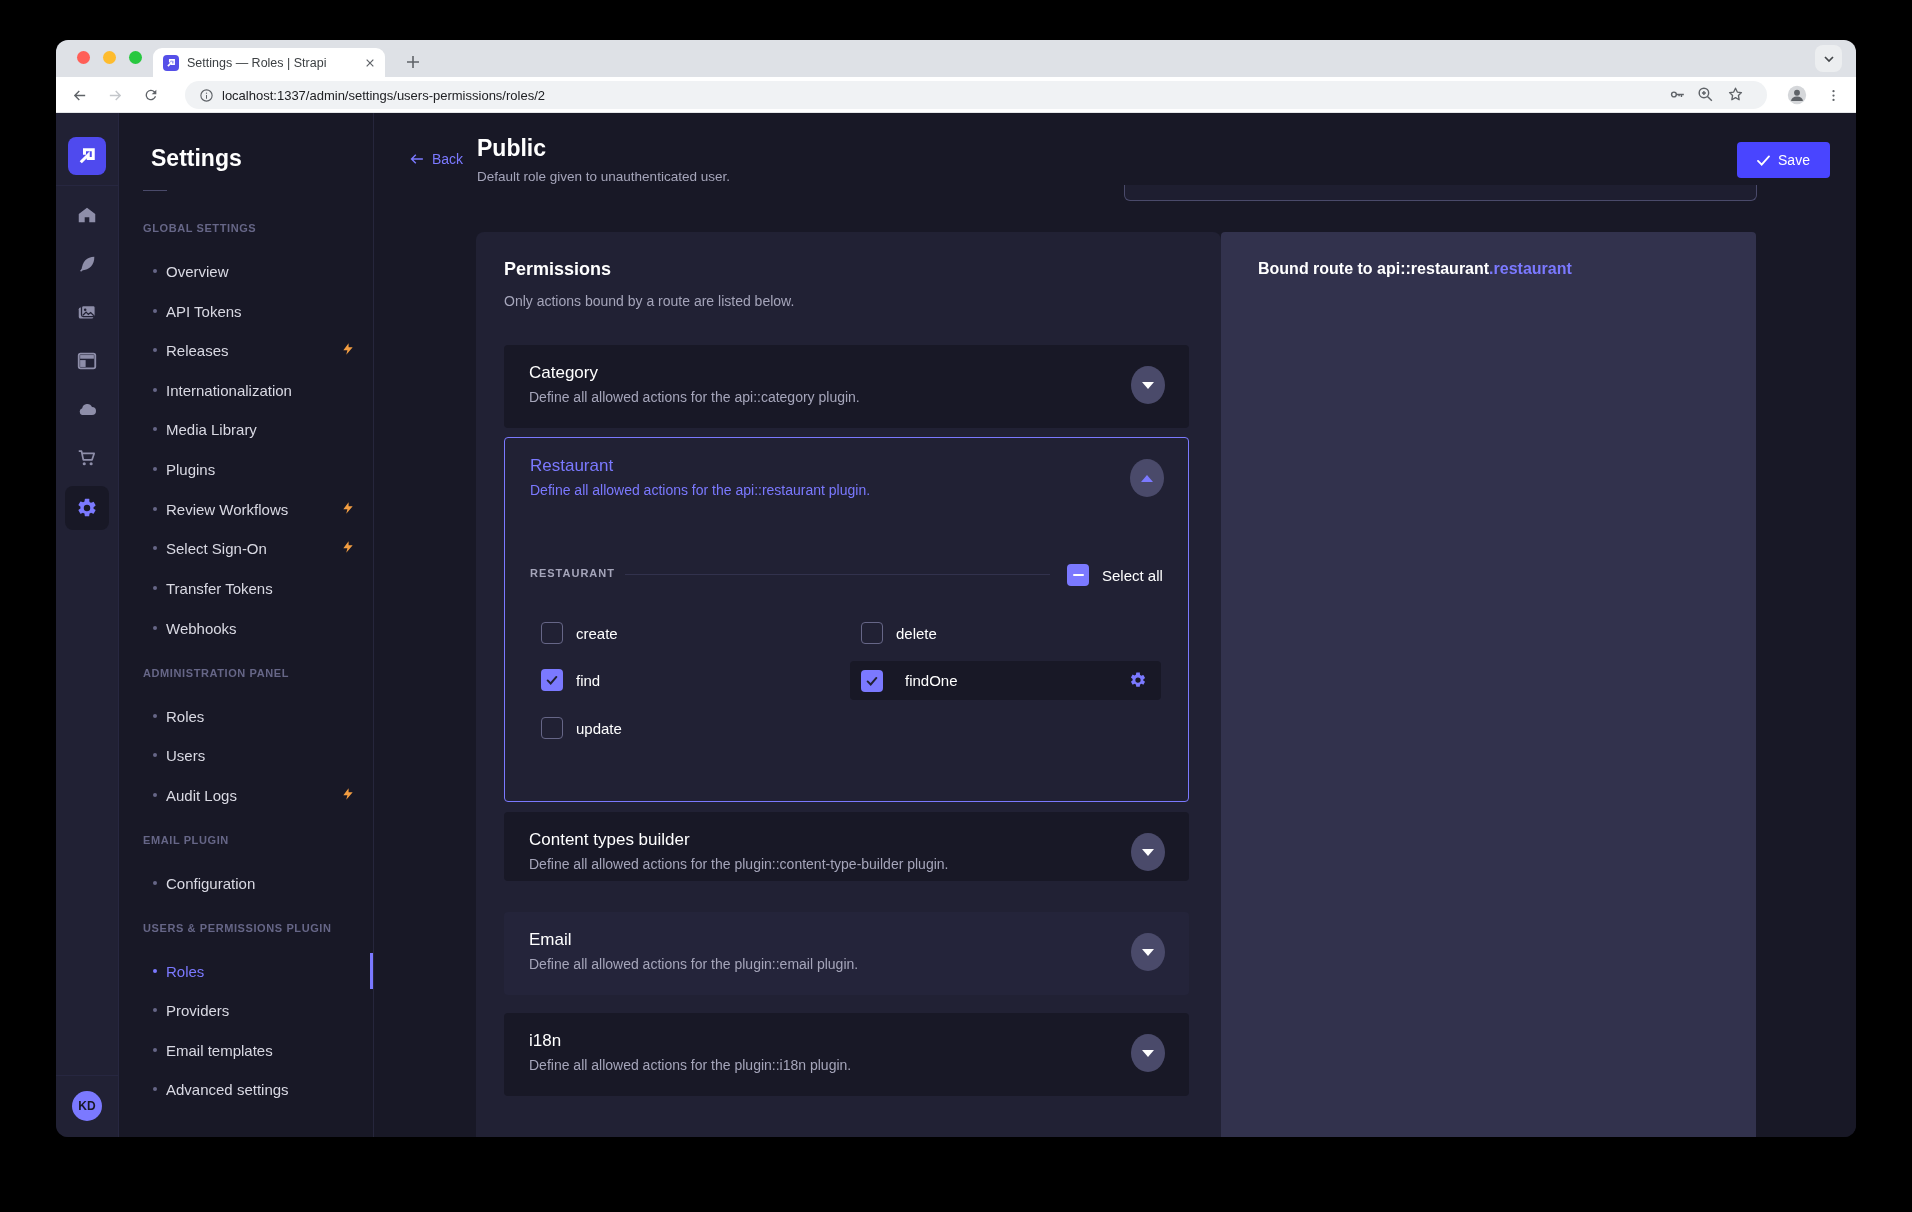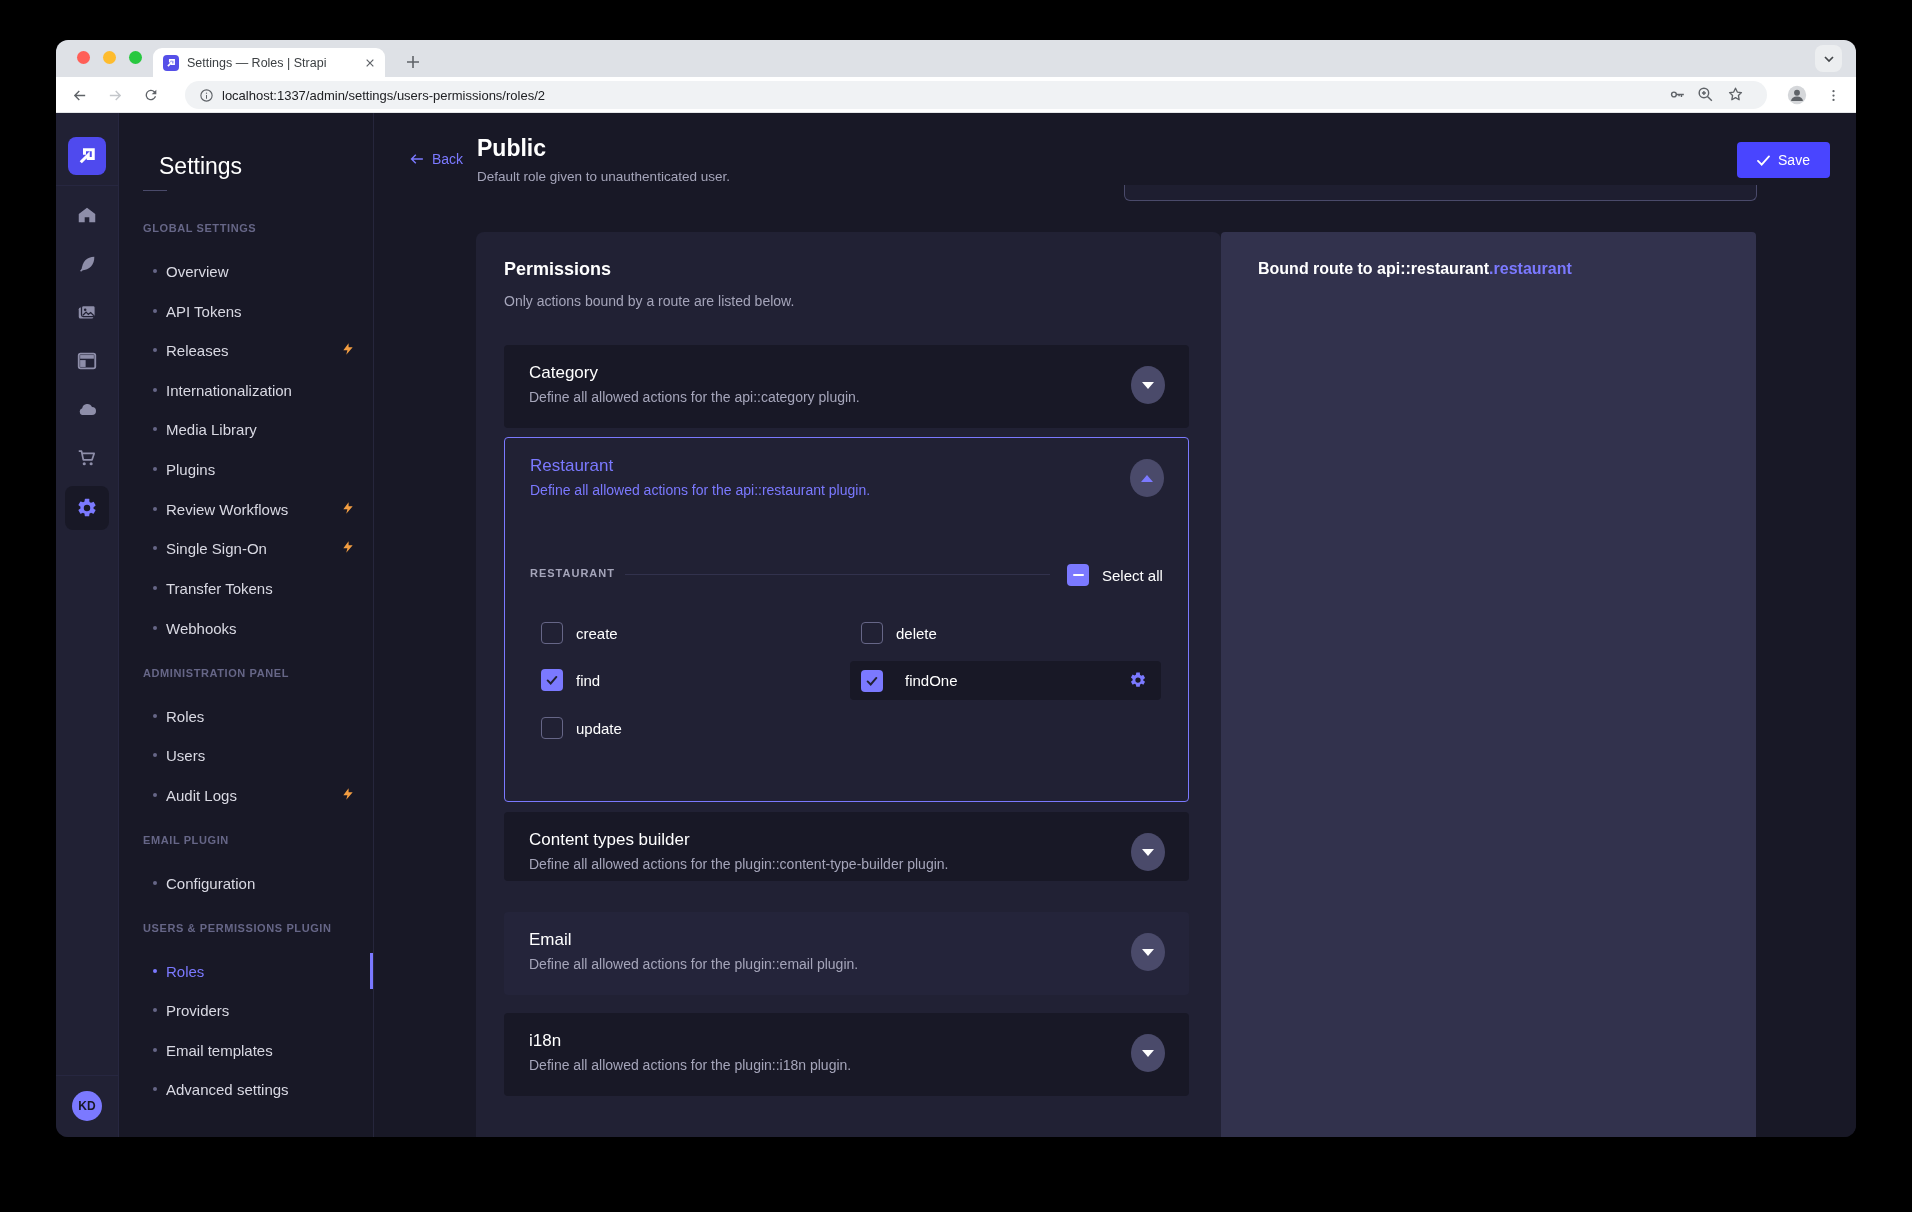--- a/index.html
+++ b/index.html
@@ -31,21 +31,21 @@
   #iconnav .ic{position:absolute;left:50%;transform:translate(-50%,-50%);}
   #subnav{position:relative;width:254px;background:#181826;border-right:1px solid #26263c;flex:0 0 254px;}
   #main{position:relative;flex:1;background:#181826;}
   
   #logo-tile{width:38px;height:38px;border-radius:8px;background:#4f4aee;display:flex;align-items:center;justify-content:center;}
   #gear-tile{width:44px;height:44px;border-radius:8px;background:#181826;display:flex;align-items:center;justify-content:center;}
   .nav-div{position:absolute;left:0;width:100%;height:1px;background:#272740;}
   #kd{width:30px;height:30px;border-radius:50%;background:#7b79ff;color:#181826;font-weight:bold;
     font-size:12px;display:flex;align-items:center;justify-content:center;}
   
-  #subnav h1{position:absolute;left:24px;top:24px;margin:16px;font-size:23px;color:#fff;font-weight:400;}
+  #subnav h1{position:absolute;left:24px;top:24px;margin:8px;font-size:23px;color:#fff;font-weight:700;}
   .sn-div{position:absolute;left:24px;top:77px;width:24px;height:1px;background:#4a4a6a;}
   .sec{position:absolute;left:24px;font-size:11px;font-weight:700;letter-spacing:.6px;color:#666687;}
   .item{position:absolute;left:34px;height:20px;display:flex;align-items:center;font-size:15px;color:#d9d9e3;}
   .item .dot{width:4px;height:4px;border-radius:50%;background:#666687;margin-right:9px;flex:0 0 4px;}
   .item.active{color:#7b79ff;}
   .item.active .dot{background:#7b79ff;}
   .bolt{position:absolute;left:222px;}
   #active-bar{position:absolute;right:0;top:840px;width:3px;height:36px;background:#7b79ff;}
   
   #hdr-back{position:absolute;left:34px;top:38px;display:flex;align-items:center;color:#7b79ff;font-size:14px;}
@@ -283,21 +283,21 @@
         </div>
       <div class="item" style="top:386px">
           <span class="dot"></span>
           <span>Review Workflows</span>
         </div>
       <span class="bolt" style="top:387px"><svg width="14" height="16" viewBox="0 0 24 24">
             <path d="M13 2 L4 14 H11 L9 22 L20 9 H13 Z" fill="#f29d41"></path>
           </svg></span>
       <div class="item" style="top:425px">
           <span class="dot"></span>
-          <span>Single Sign-On</span>
+          <span>Select Sign-On</span>
         </div>
       <span class="bolt" style="top:426px"><svg width="14" height="16" viewBox="0 0 24 24">
             <path d="M13 2 L4 14 H11 L9 22 L20 9 H13 Z" fill="#f29d41"></path>
           </svg></span>
       <div class="item" style="top:465px">
           <span class="dot"></span>
           <span>Transfer Tokens</span>
         </div>
       <div class="item" style="top:505px">
           <span class="dot"></span>

